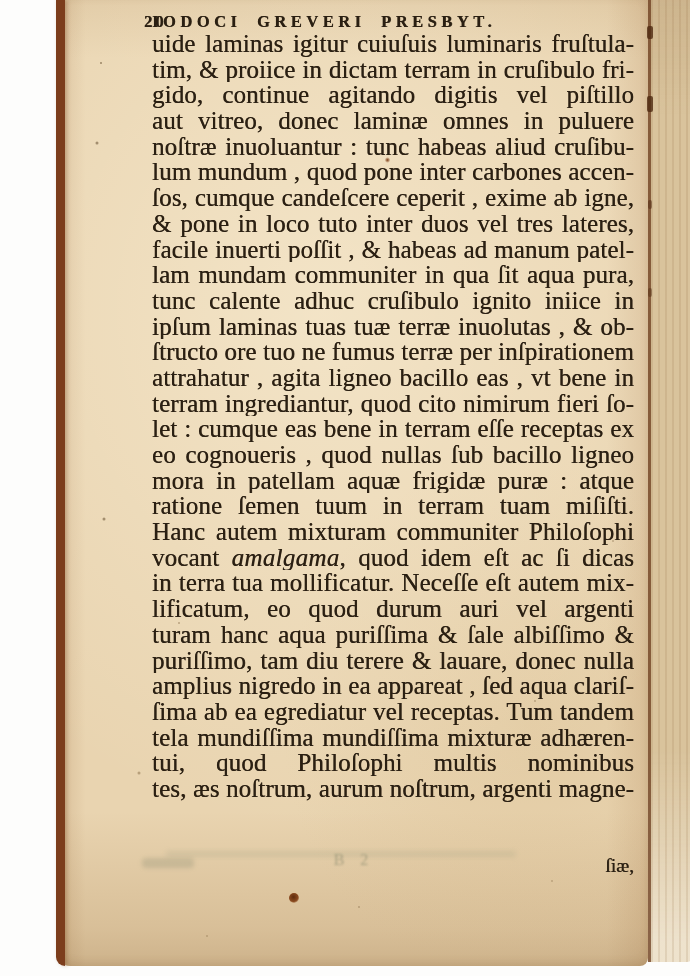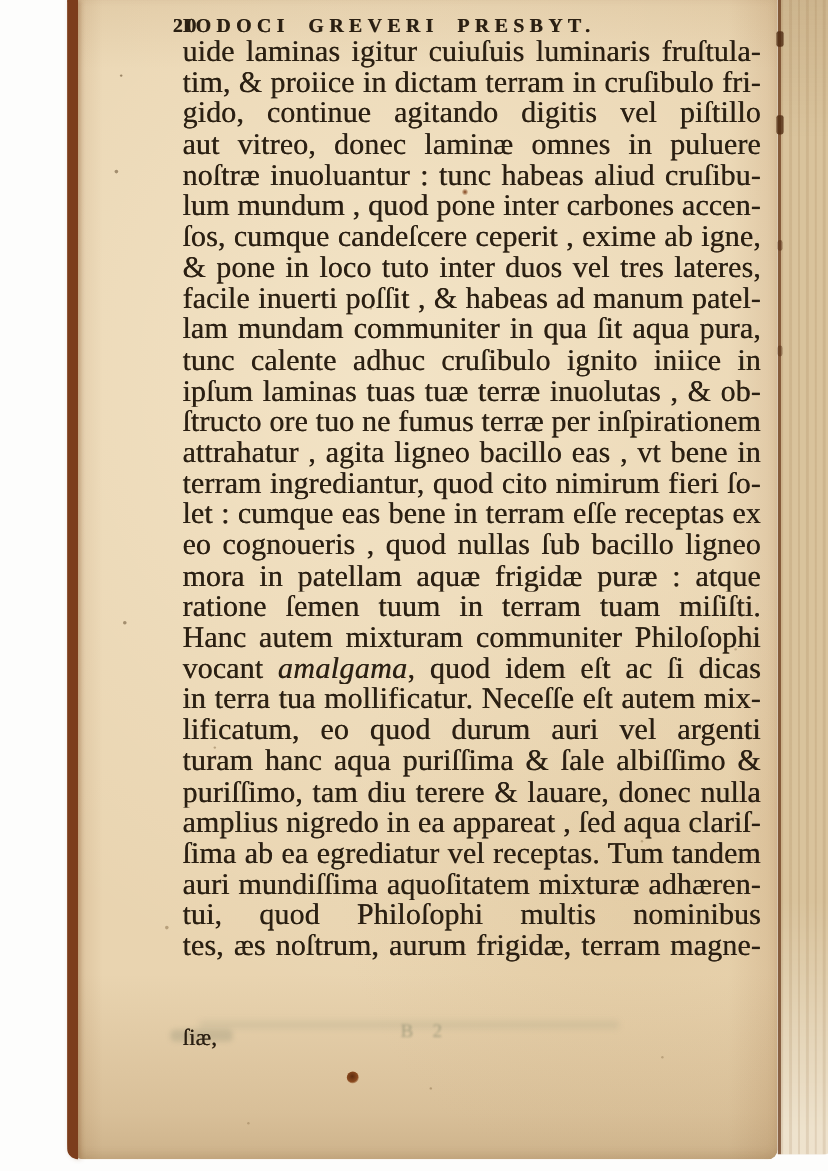--- a/index.html
+++ b/index.html
@@ -73,21 +73,21 @@
     height:25.7px; overflow:hidden;
     font-size:25px; line-height:25.7px;
     text-align:justify;
     text-shadow:0.35px 0 0 rgba(42,31,18,0.85);
     letter-spacing:0.1px;
   }
   .line::after{content:""; display:inline-block; width:100%; height:0; vertical-align:top;}
   .line i{letter-spacing:0.3px;}
   .catchword{
     position:absolute; left:96px; top:853px; width:482px;
-    text-align:left; font-size:19.5px; line-height:25px;
+    text-align:right; font-size:19.5px; line-height:25px;
     text-shadow:0.35px 0 0 rgba(42,31,18,0.85);
   }
 
   
   .ghost-sig{
     position:absolute; left:268px; top:851px; width:60px;
     color:rgba(96,108,84,0.42); font-size:16px; letter-spacing:6px;
     filter:blur(1px); text-align:center;
   }
   .ghost-smudge{
@@ -160,23 +160,23 @@
           <div class="line">mora in patellam aquæ frigidæ puræ : atque hac</div>
           <div class="line">ratione ſemen tuum in terram tuam miſiſti.</div>
           <div class="line">Hanc autem mixturam communiter Philoſophi</div>
           <div class="line">vocant <i>amalgama</i>, quod idem eſt ac ſi dicas mol-</div>
           <div class="line">in terra tua mollificatur.  Neceſſe eſt autem mix-</div>
           <div class="line">lificatum, eo quod durum auri vel argenti ſemen</div>
           <div class="line">turam hanc aqua puriſſima &amp; ſale albiſſimo &amp;</div>
           <div class="line">puriſſimo, tam diu terere &amp; lauare, donec nulla</div>
           <div class="line">amplius nigredo in ea appareat , ſed aqua clariſ-</div>
           <div class="line">ſima ab ea egrediatur vel receptas. Tum tandem</div>
-          <div class="line">auri mundiſſima aquoſitatem mixturæ adhæren-</div>
+          <div class="line">tela mundiſſima mundiſſima mixturæ adhæren-</div>
           <div class="line">tui, quod Philoſophi multis nominibus appellan-</div>
-          <div class="line">tes, æs noſtrum, aurum frigidæ, terram magne-</div>
+          <div class="line">tes, æs noſtrum, aurum noſtrum, argenti magne-</div>
         </div>
 
       <div class="ghost-smudge"></div>
       <div class="ghost-left"></div>
       <div class="ghost-sig">B 2</div>
 
       <div class="catchword ink">ſiæ,</div>
 
       <div class="stain-dot"></div>
       <div class="fleck"></div>

